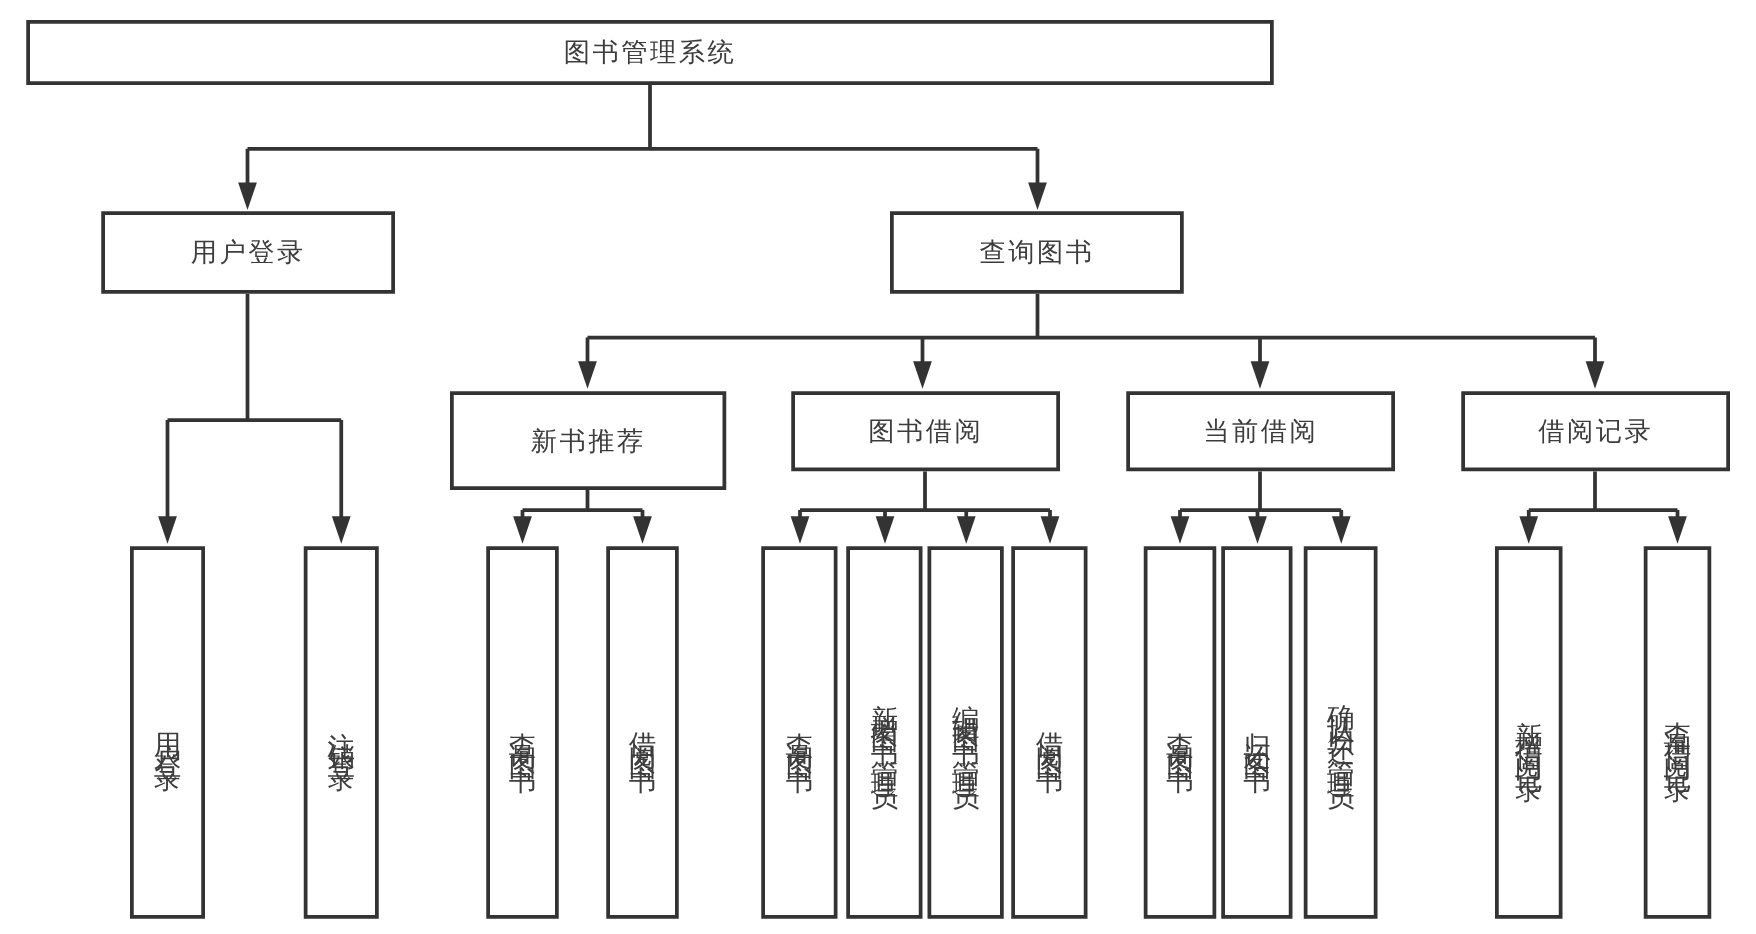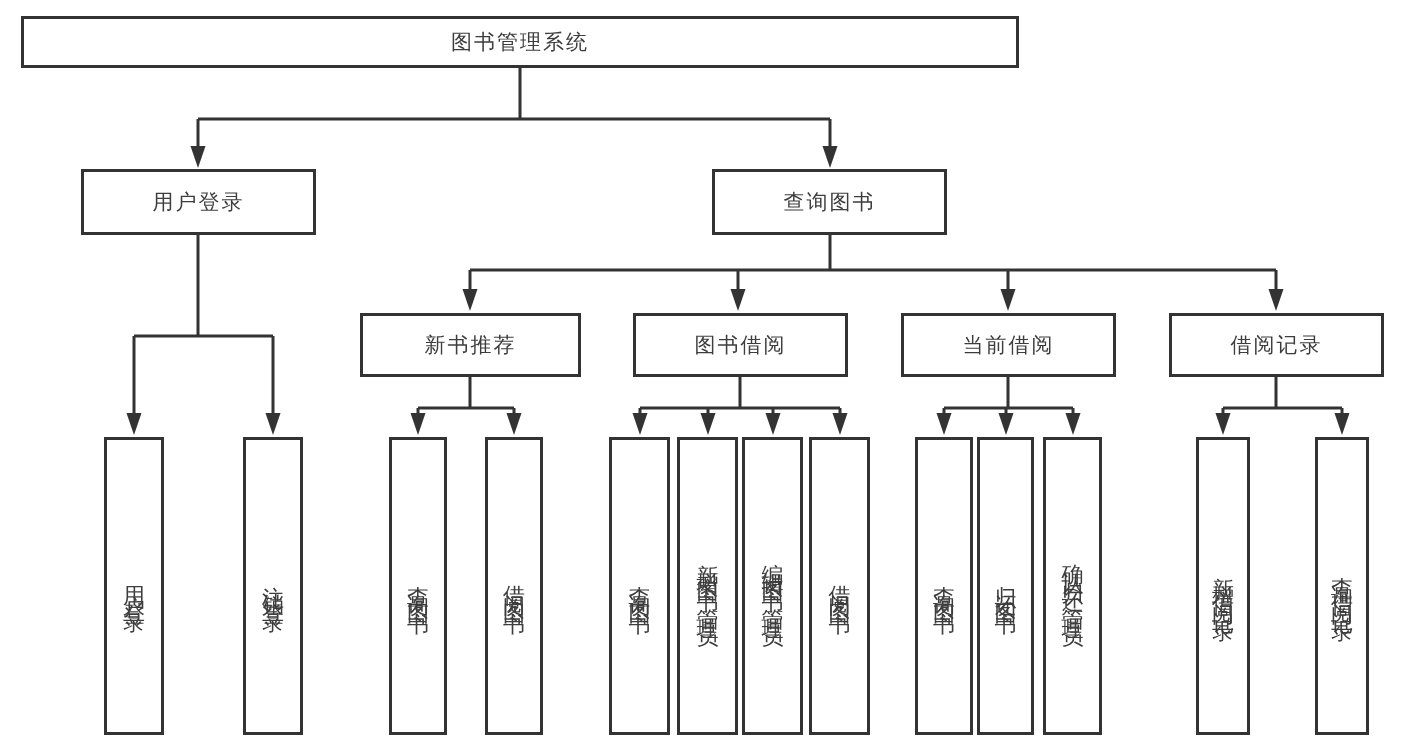--- a/index.html
+++ b/index.html
@@ -111,21 +111,21 @@
     <span>图书管理系统</span>
   </div>
 
   <div class="node" style="left:81px; top:169px; width:235px; height:66px;">
     <span>用户登录</span>
   </div>
   <div class="node" style="left:712px; top:169px; width:235px; height:66px;">
     <span>查询图书</span>
   </div>
 
-  <div class="node" style="left:360px; top:313px; width:221px; height:64px;">
+  <div class="node" style="left:360px; top:313px; width:221px; height:79px;">
     <span>新书推荐</span>
   </div>
   <div class="node" style="left:633px; top:313px; width:215px; height:64px;">
     <span>图书借阅</span>
   </div>
   <div class="node" style="left:901px; top:313px; width:215px; height:64px;">
     <span>当前借阅</span>
   </div>
   <div class="node" style="left:1169px; top:313px; width:215px; height:64px;">
     <span>借阅记录</span>

